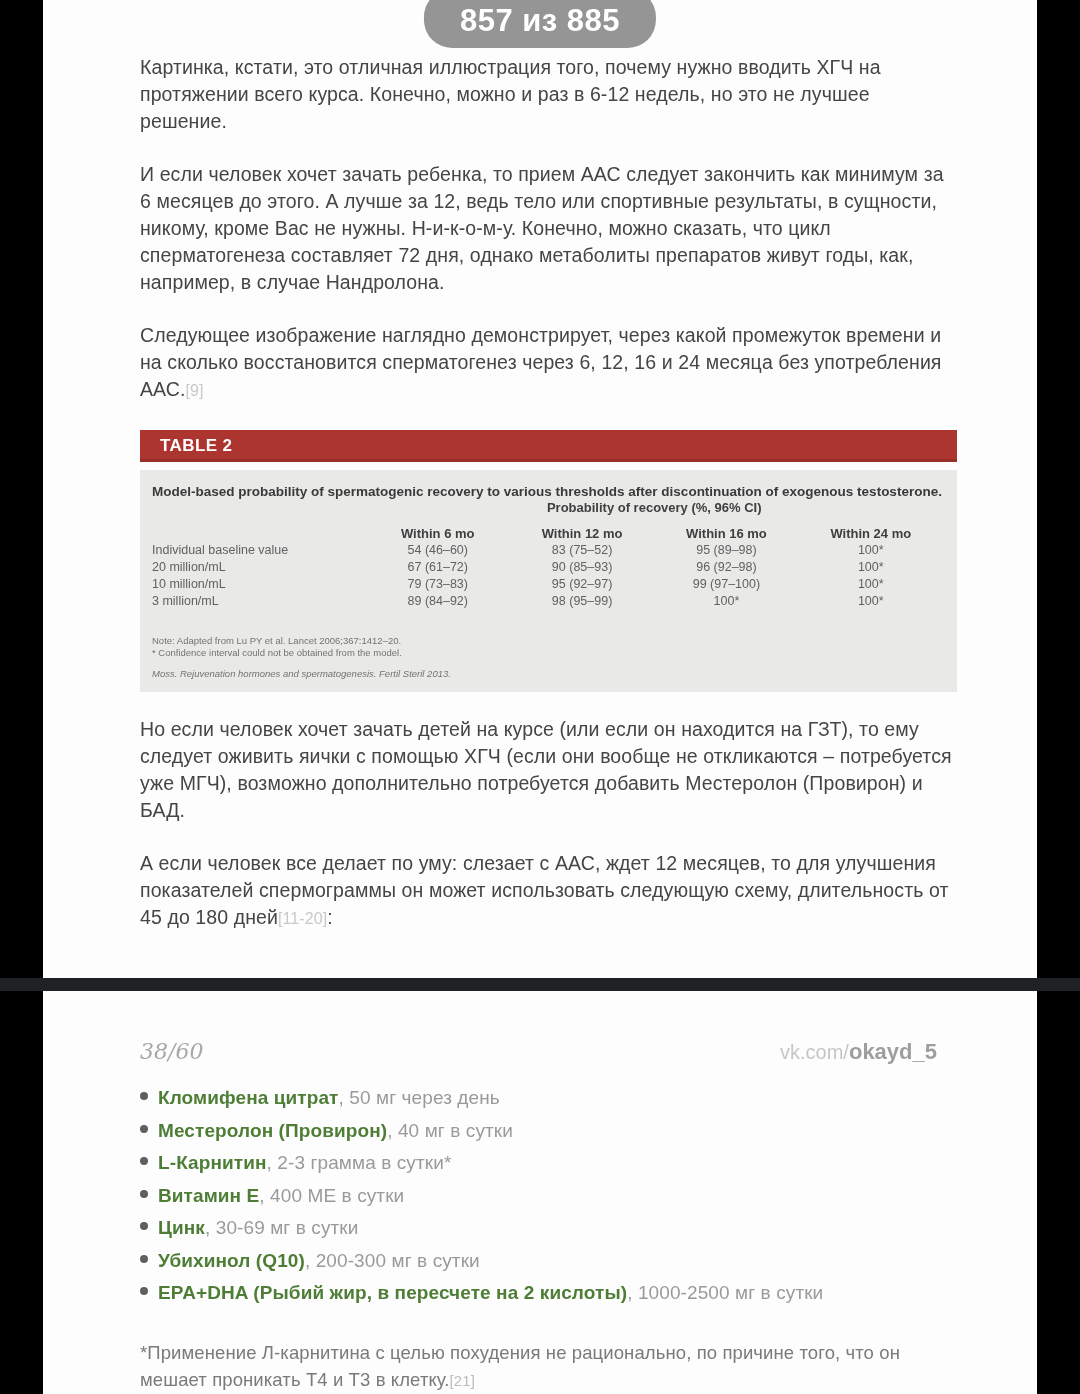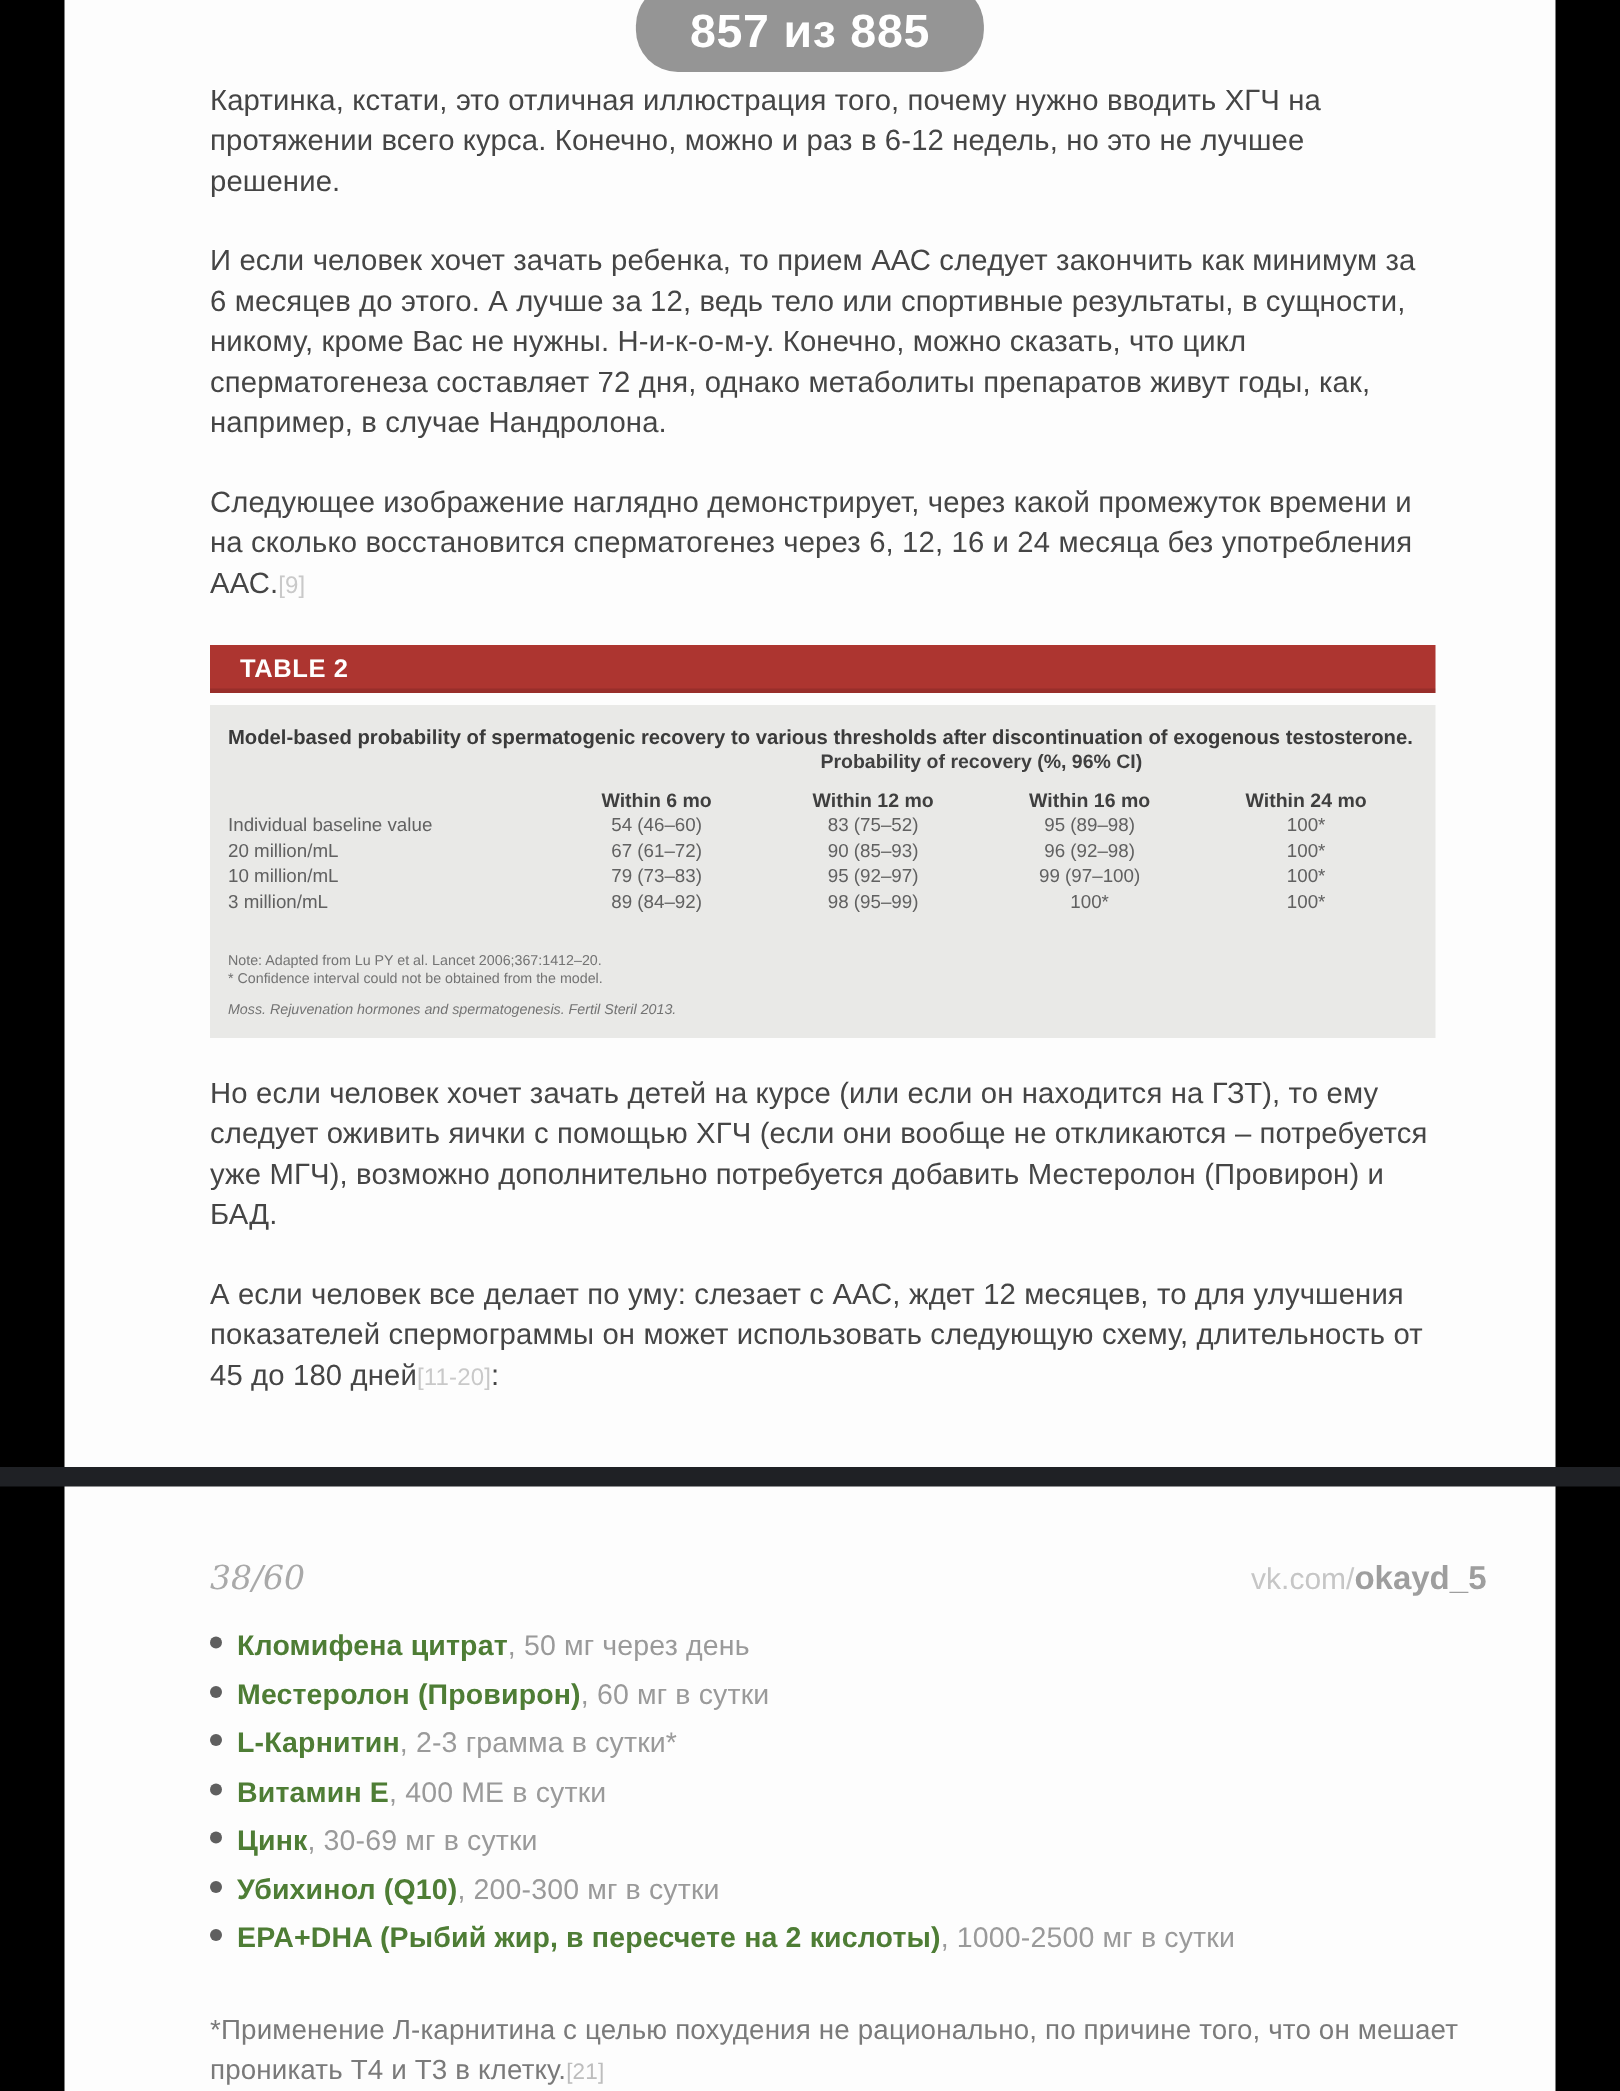--- a/index.html
+++ b/index.html
@@ -32,21 +32,21 @@
     background: #fdfdfd;
   }
   .page-divider {
     position: absolute; top: 978px; left: 0;
     width: 1080px; height: 13px;
     background: #1f2125; z-index: 6;
   }
   .page-bottom {
     position: absolute; top: 991px; left: 43px;
     width: 994px; height: 403px;
-    padding: 48px 46px 0 97px;
+    padding: 48px 100px 0 97px;
     background: #fdfdfd;
   }
 
   .body-text {
     font-size: 19.5px; line-height: 27px; color: #454545;
     margin-bottom: 26px; letter-spacing: 0.1px;
   }
   .ref-mark { color: #c9c9c9; font-size: 16px; }
 
   
@@ -190,21 +190,21 @@
 
     <div class="protocol-list">
       <div class="protocol-item">
         <span class="bullet-dot"></span>
         <span class="item-name">Кломифена цитрат</span>
           <span class="item-dose">, 50 мг через день</span>
       </div>
       <div class="protocol-item">
         <span class="bullet-dot"></span>
         <span class="item-name">Местеролон (Провирон)</span>
-          <span class="item-dose">, 60 мг в сутки</span>
+          <span class="item-dose">, 40 мг в сутки</span>
       </div>
       <div class="protocol-item">
         <span class="bullet-dot"></span>
         <span class="item-name">L-Карнитин</span>
           <span class="item-dose">, 2-3 грамма в сутки*</span>
       </div>
       <div class="protocol-item">
         <span class="bullet-dot"></span>
         <span class="item-name">Витамин Е</span>
           <span class="item-dose">, 400 МЕ в сутки</span>

